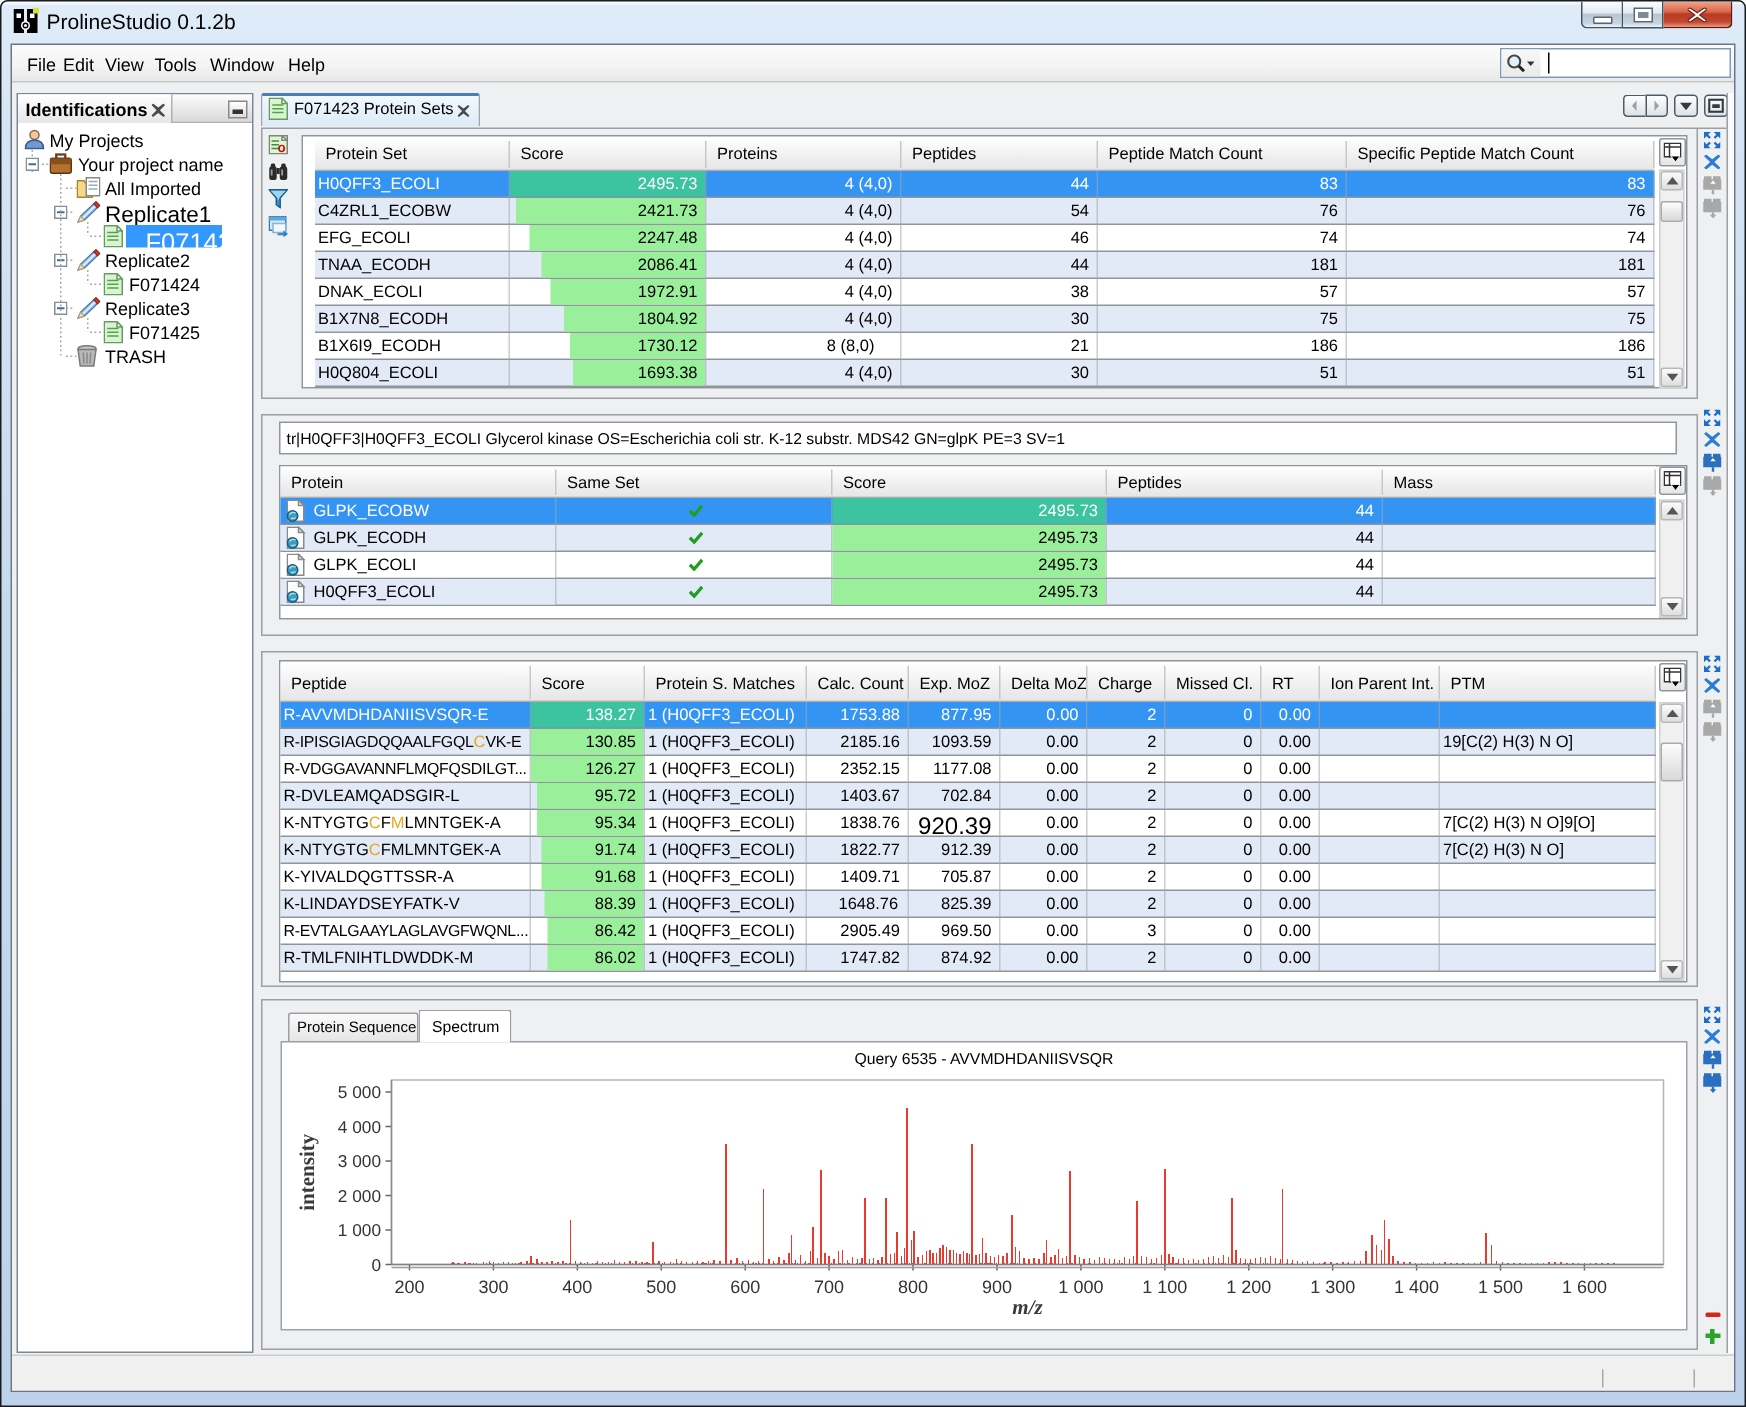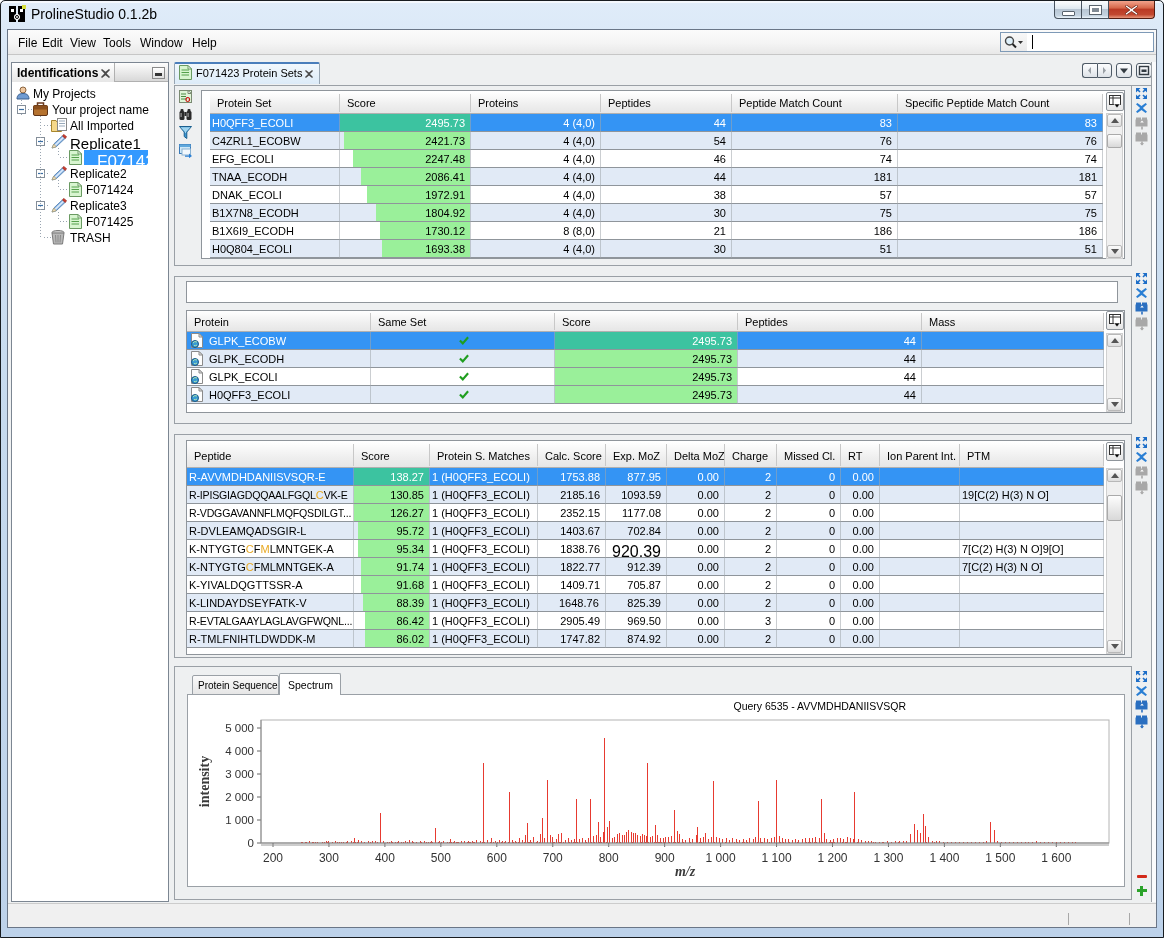--- a/index.html
+++ b/index.html
@@ -450,21 +450,21 @@
 <div class="a" style="left:732px;top:206.5px;width:164px;height:15px;font-size:11px;white-space:nowrap;overflow:hidden;color:#000;text-align:right;padding-right:4px;">75</div>
 <div class="a" style="left:897px;top:204px;width:1px;height:18px;background:#a0a6ac;opacity:0.55"></div>
 <div class="a" style="left:898px;top:206.5px;width:203px;height:15px;font-size:11px;white-space:nowrap;overflow:hidden;color:#000;text-align:right;padding-right:4px;">75</div>
 <div class="a" style="left:1102px;top:204px;width:1px;height:18px;background:#a0a6ac;opacity:0.55"></div>
 <div class="a" style="left:210px;top:222px;width:893px;height:18px;background:#fff;border-bottom:1px solid #8f959b"></div>
 <div class="a" style="left:210px;top:224.5px;width:128px;height:15px;font-size:11px;white-space:nowrap;overflow:hidden;color:#000;padding-left:2px;">B1X6I9_ECODH</div>
 <div class="a" style="left:339px;top:222px;width:1px;height:18px;background:#a0a6ac;opacity:0.55"></div>
 <div class="a" style="left:380px;top:222px;width:90px;height:17px;background:#9af09a"></div>
 <div class="a" style="left:340px;top:224.5px;width:129px;height:15px;font-size:11px;white-space:nowrap;overflow:hidden;color:#000;text-align:right;padding-right:4px;">1730.12</div>
 <div class="a" style="left:470px;top:222px;width:1px;height:18px;background:#a0a6ac;opacity:0.55"></div>
-<div class="a" style="left:471px;top:224.5px;width:128px;height:15px;font-size:11px;white-space:nowrap;overflow:hidden;color:#000;text-align:right;padding-right:4px;">8 (8,0)</div>
+<div class="a" style="left:471px;top:224.5px;width:128px;height:15px;font-size:11px;white-space:nowrap;overflow:hidden;color:#000;text-align:right;padding-right:16px;">8 (8,0)</div>
 <div class="a" style="left:600px;top:222px;width:1px;height:18px;background:#a0a6ac;opacity:0.55"></div>
 <div class="a" style="left:601px;top:224.5px;width:129px;height:15px;font-size:11px;white-space:nowrap;overflow:hidden;color:#000;text-align:right;padding-right:4px;">21</div>
 <div class="a" style="left:731px;top:222px;width:1px;height:18px;background:#a0a6ac;opacity:0.55"></div>
 <div class="a" style="left:732px;top:224.5px;width:164px;height:15px;font-size:11px;white-space:nowrap;overflow:hidden;color:#000;text-align:right;padding-right:4px;">186</div>
 <div class="a" style="left:897px;top:222px;width:1px;height:18px;background:#a0a6ac;opacity:0.55"></div>
 <div class="a" style="left:898px;top:224.5px;width:203px;height:15px;font-size:11px;white-space:nowrap;overflow:hidden;color:#000;text-align:right;padding-right:4px;">186</div>
 <div class="a" style="left:1102px;top:222px;width:1px;height:18px;background:#a0a6ac;opacity:0.55"></div>
 <div class="a" style="left:210px;top:240px;width:893px;height:18px;background:#e1eaf6;border-bottom:1px solid #8f959b"></div>
 <div class="a" style="left:210px;top:242.5px;width:128px;height:15px;font-size:11px;white-space:nowrap;overflow:hidden;color:#000;padding-left:2px;">H0Q804_ECOLI</div>
 <div class="a" style="left:339px;top:240px;width:1px;height:18px;background:#a0a6ac;opacity:0.55"></div>
@@ -490,20 +490,21 @@
 <div class="a" style="left:1107px;top:114px;width:15px;height:13px;background:linear-gradient(to bottom,#fbfbfb,#dedede);border:1px solid #b8b8b8;border-radius:2px"></div>
 <svg class="a" style="left:1111px;top:118px" width="8" height="6" viewBox="0 0 8 6">
       <path d="M0,5 L4,0 L8,5 Z" fill="#555"></path>
     </svg>
 <div class="a" style="left:1107px;top:245px;width:15px;height:13px;background:linear-gradient(to bottom,#fbfbfb,#dedede);border:1px solid #b8b8b8;border-radius:2px"></div>
 <svg class="a" style="left:1111px;top:249px" width="8" height="6" viewBox="0 0 8 6">
       <path d="M0,0 L4,5 L8,0 Z" fill="#555"></path>
     </svg>
 <div class="a" style="left:1107px;top:134px;width:15px;height:14px;background:linear-gradient(to bottom,#fdfdfd,#d8d8d8);border:1px solid #aaa;border-radius:2px"></div>
 <div class="a" style="left:186px;top:281px;width:932px;height:22px;background:#fff;border:1px solid #8f959b"></div>
+<div class="a" style="left:191px;top:287px;width:920px;height:13px;font-size:10.5px;white-space:nowrap">tr|H0QFF3|H0QFF3_ECOLI Glycerol kinase OS=Escherichia coli str. K-12 substr. MDS42 GN=glpK PE=3 SV=1</div>
 <div class="a" style="left:186px;top:310px;width:939px;height:103px;background:#fff;border:1px solid #8f959b"></div>
 <div class="a" style="left:187px;top:311px;width:917px;height:21px;background:linear-gradient(to bottom,#ffffff,#efefef 60%,#e6e6e6);border-bottom:1px solid #b0b0b0;"></div>
 <div class="a" style="left:194px;top:316px;width:176px;height:14px;font-size:11px;white-space:nowrap;overflow:hidden">Protein</div>
 <div class="a" style="left:370px;top:313px;width:1px;height:17px;background:#c8c8c8"></div>
 <div class="a" style="left:378px;top:316px;width:176px;height:14px;font-size:11px;white-space:nowrap;overflow:hidden">Same Set</div>
 <div class="a" style="left:554px;top:313px;width:1px;height:17px;background:#c8c8c8"></div>
 <div class="a" style="left:562px;top:316px;width:175px;height:14px;font-size:11px;white-space:nowrap;overflow:hidden">Score</div>
 <div class="a" style="left:737px;top:313px;width:1px;height:17px;background:#c8c8c8"></div>
 <div class="a" style="left:745px;top:316px;width:176px;height:14px;font-size:11px;white-space:nowrap;overflow:hidden">Peptides</div>
 <div class="a" style="left:921px;top:313px;width:1px;height:17px;background:#c8c8c8"></div>
@@ -618,21 +619,21 @@
       <path d="M0,0 L4,5 L8,0 Z" fill="#555"></path>
     </svg>
 <div class="a" style="left:186px;top:440px;width:939px;height:215px;background:#fff;border:1px solid #8f959b"></div>
 <div class="a" style="left:187px;top:442px;width:917px;height:26px;background:linear-gradient(to bottom,#ffffff,#efefef 60%,#e6e6e6);border-bottom:1px solid #b0b0b0;"></div>
 <div class="a" style="left:194px;top:450px;width:159px;height:14px;font-size:11px;white-space:nowrap;overflow:hidden">Peptide</div>
 <div class="a" style="left:353px;top:444px;width:1px;height:22px;background:#c8c8c8"></div>
 <div class="a" style="left:361px;top:450px;width:68px;height:14px;font-size:11px;white-space:nowrap;overflow:hidden">Score</div>
 <div class="a" style="left:429px;top:444px;width:1px;height:22px;background:#c8c8c8"></div>
 <div class="a" style="left:437px;top:450px;width:100px;height:14px;font-size:11px;white-space:nowrap;overflow:hidden">Protein S. Matches</div>
 <div class="a" style="left:537px;top:444px;width:1px;height:22px;background:#c8c8c8"></div>
-<div class="a" style="left:545px;top:450px;width:60px;height:14px;font-size:11px;white-space:nowrap;overflow:hidden">Calc. Score</div>
+<div class="a" style="left:545px;top:450px;width:60px;height:14px;font-size:11px;white-space:nowrap;overflow:hidden">Calc. Count</div>
 <div class="a" style="left:605px;top:444px;width:1px;height:22px;background:#c8c8c8"></div>
 <div class="a" style="left:613px;top:450px;width:53px;height:14px;font-size:11px;white-space:nowrap;overflow:hidden">Exp. MoZ</div>
 <div class="a" style="left:666px;top:444px;width:1px;height:22px;background:#c8c8c8"></div>
 <div class="a" style="left:674px;top:450px;width:50px;height:14px;font-size:11px;white-space:nowrap;overflow:hidden">Delta MoZ</div>
 <div class="a" style="left:724px;top:444px;width:1px;height:22px;background:#c8c8c8"></div>
 <div class="a" style="left:732px;top:450px;width:44px;height:14px;font-size:11px;white-space:nowrap;overflow:hidden">Charge</div>
 <div class="a" style="left:776px;top:444px;width:1px;height:22px;background:#c8c8c8"></div>
 <div class="a" style="left:784px;top:450px;width:56px;height:14px;font-size:11px;white-space:nowrap;overflow:hidden">Missed Cl.</div>
 <div class="a" style="left:840px;top:444px;width:1px;height:22px;background:#c8c8c8"></div>
 <div class="a" style="left:848px;top:450px;width:31px;height:14px;font-size:11px;white-space:nowrap;overflow:hidden">RT</div>
@@ -894,21 +895,21 @@
       <path d="M0,5 L4,0 L8,5 Z" fill="#555"></path>
     </svg>
 <div class="a" style="left:1107px;top:640px;width:15px;height:13px;background:linear-gradient(to bottom,#fbfbfb,#dedede);border:1px solid #b8b8b8;border-radius:2px"></div>
 <svg class="a" style="left:1111px;top:644px" width="8" height="6" viewBox="0 0 8 6">
       <path d="M0,0 L4,5 L8,0 Z" fill="#555"></path>
     </svg>
 <div class="a" style="left:1107px;top:495px;width:15px;height:26px;background:linear-gradient(to bottom,#fdfdfd,#d8d8d8);border:1px solid #aaa;border-radius:2px"></div>
 <div class="a" style="left:192px;top:675px;width:87px;height:20px;background:linear-gradient(to bottom,#fafafa,#e6e6e6);border:1px solid #9aa0a6;border-radius:2px 2px 0 0;font-size:10px;padding:4px 0 0 5px;white-space:nowrap">Protein Sequence</div>
 <div class="a" style="left:279px;top:673px;width:62px;height:22px;background:#fff;border:1px solid #9aa0a6;border-bottom:none;border-radius:2px 2px 0 0;font-size:10.5px;padding:5px 0 0 8px;z-index:5">Spectrum</div>
 <div class="a" style="left:187px;top:694px;width:938px;height:193px;background:#fff;border:1px solid #9aa0a6"></div>
-<div class="a" style="left:406px;top:700px;width:500px;height:13px;font-size:10.5px;text-align:right">Query 6535 - AVVMDHDANIISVSQR</div>
+<div class="a" style="left:406px;top:700px;width:500px;height:13px;font-size:10.5px;text-align:center">Query 6535 - AVVMDHDANIISVSQR</div>
 <svg class="a" style="left:188px;top:695px" width="936" height="191" viewBox="0 0 936 191">
       <rect x="73" y="25" width="848" height="123" fill="#ffffff" stroke="#b4b4b4"></rect>
       <line x1="69" y1="148.0" x2="73" y2="148.0" stroke="#666"></line>
       <text x="66" y="152.0" font-size="11.5" text-anchor="end" fill="#333" font-family="Liberation Sans">0</text>
       <line x1="69" y1="125.0" x2="73" y2="125.0" stroke="#666"></line>
       <text x="66" y="129.0" font-size="11.5" text-anchor="end" fill="#333" font-family="Liberation Sans">1 000</text>
       <line x1="69" y1="102.0" x2="73" y2="102.0" stroke="#666"></line>
       <text x="66" y="106.0" font-size="11.5" text-anchor="end" fill="#333" font-family="Liberation Sans">2 000</text>
       <line x1="69" y1="79.0" x2="73" y2="79.0" stroke="#666"></line>
       <text x="66" y="83.0" font-size="11.5" text-anchor="end" fill="#333" font-family="Liberation Sans">3 000</text>

